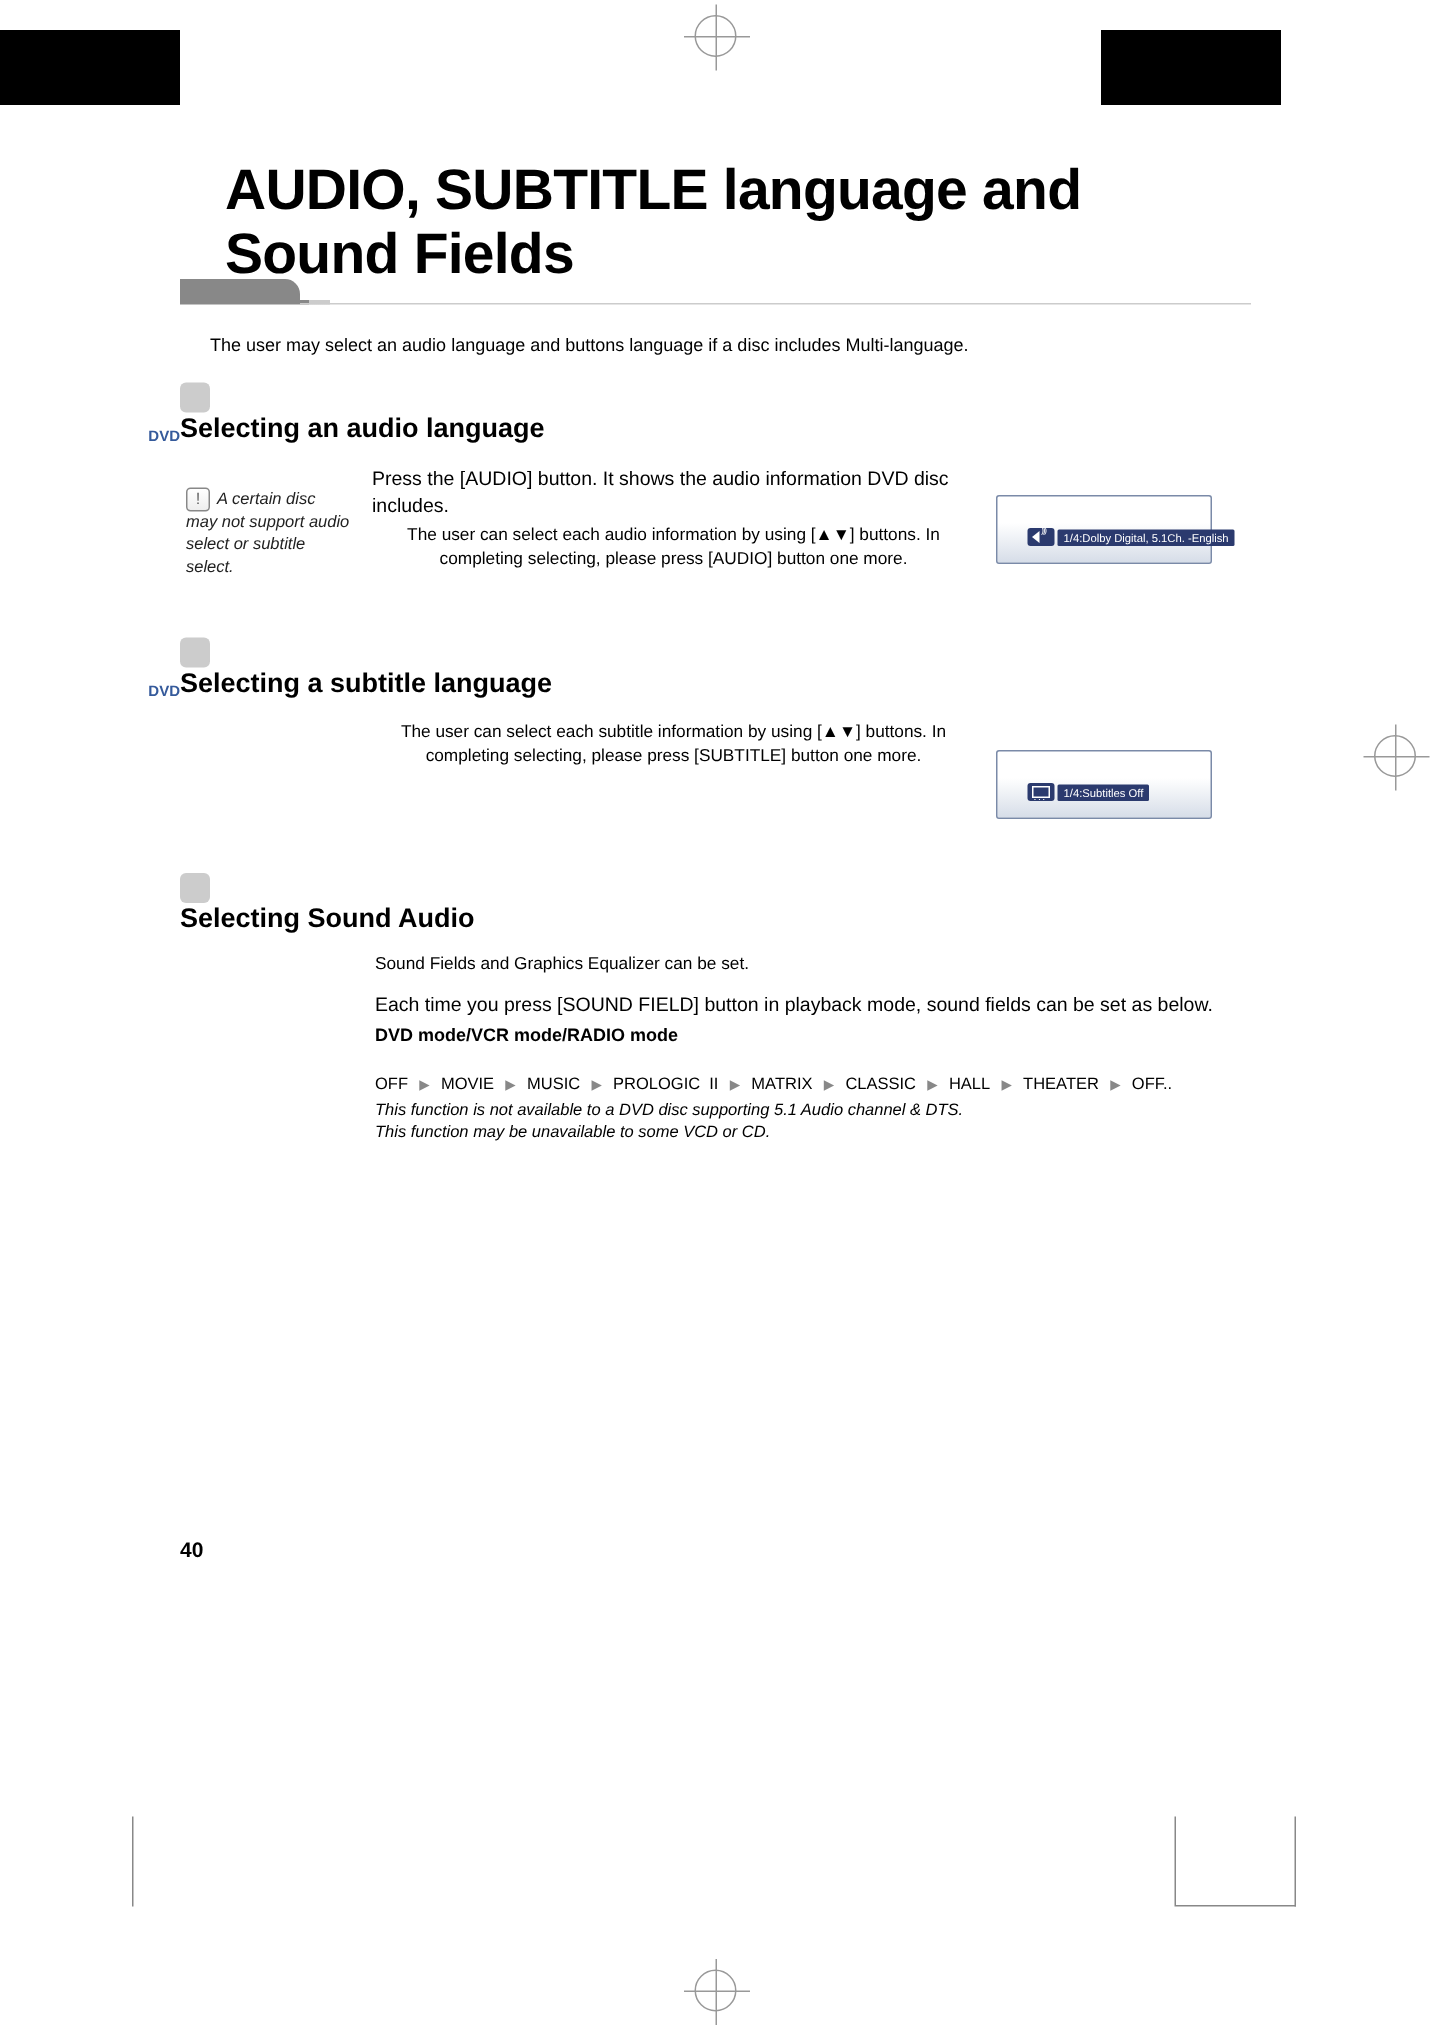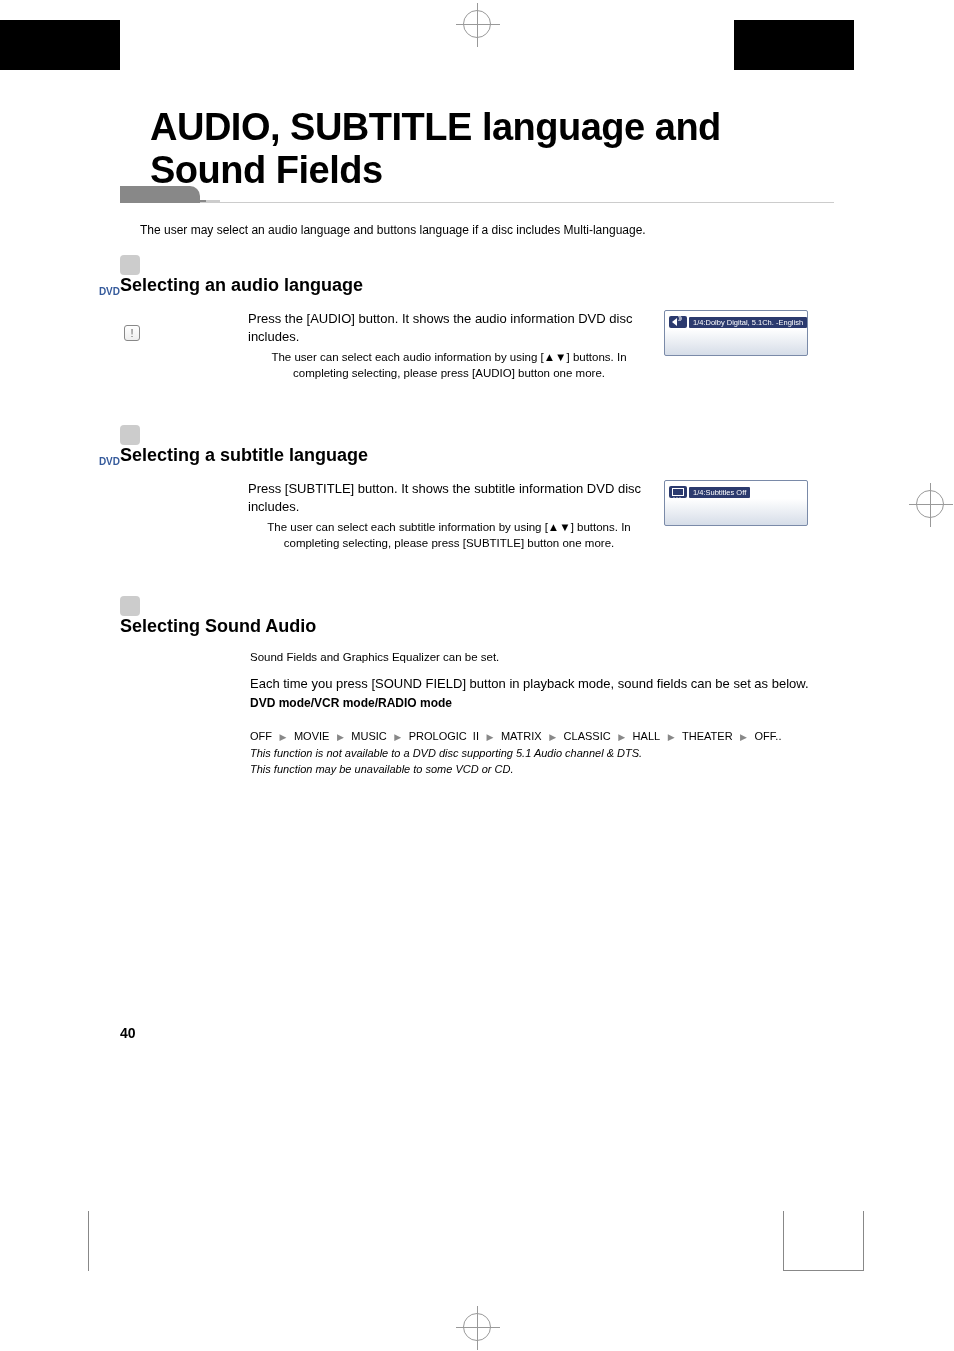--- a/index.html
+++ b/index.html
@@ -185,21 +185,22 @@
       width: 170px;
       flex-shrink: 0;
     }
     .osd-box {
       width: 144px;
       height: 46px;
       border: 1px solid #7a8aa8;
       background: linear-gradient(#ffffff 0%, #ffffff 40%, #d6dde8 100%);
       border-radius: 2px;
       position: relative;
-      padding: 4px;
+      padding: 20px;
+      margin-top: 20px;
     }
     .osd-badge {
       display: flex;
       align-items: center;
       height: 14px;
     }
     .osd-icon {
       width: 18px; height: 12px;
       background: #2b3a6e;
       border-radius: 2px;
@@ -307,20 +308,21 @@
       <div class="section-bullet"></div>
       <div class="section-title">Selecting an audio language</div>
       <div class="section-rule">
         <span class="dvd-label">DVD</span>
       </div>
     </div>
     <div class="section-body">
       <div class="sidebar">
         <br>
         <span class="note-icon"></span>
+        <span>A certain disc may not support audio select or subtitle select.</span>
       </div>
       <div class="main-col">
         <div class="step-head">Press the [AUDIO] button. It shows the audio information DVD disc includes.</div>
         <div class="step-body">The user can select each audio information by using [▲▼] buttons. In completing selecting, please press [AUDIO] button one more.</div>
       </div>
       <div class="screenshot-col">
         <div class="osd-box">
           <div class="osd-badge">
             <div class="osd-icon speaker"></div>
             <div class="osd-text">1/4:Dolby Digital, 5.1Ch. -English</div>
@@ -334,21 +336,20 @@
     <div class="section-header">
       <div class="section-bullet"></div>
       <div class="section-title">Selecting a subtitle language</div>
       <div class="section-rule">
         <span class="dvd-label">DVD</span>
       </div>
     </div>
     <div class="section-body">
       <div class="sidebar"></div>
       <div class="main-col">
-        <div class="step-head">Press [SUBTITLE] button. It shows the subtitle information DVD disc includes.</div>
         <div class="step-body">The user can select each subtitle information by using [▲▼] buttons. In completing selecting, please press [SUBTITLE] button one more.</div>
       </div>
       <div class="screenshot-col">
         <div class="osd-box">
           <div class="osd-badge">
             <div class="osd-icon subtitle"></div>
             <div class="osd-text">1/4:Subtitles Off</div>
           </div>
         </div>
       </div>

